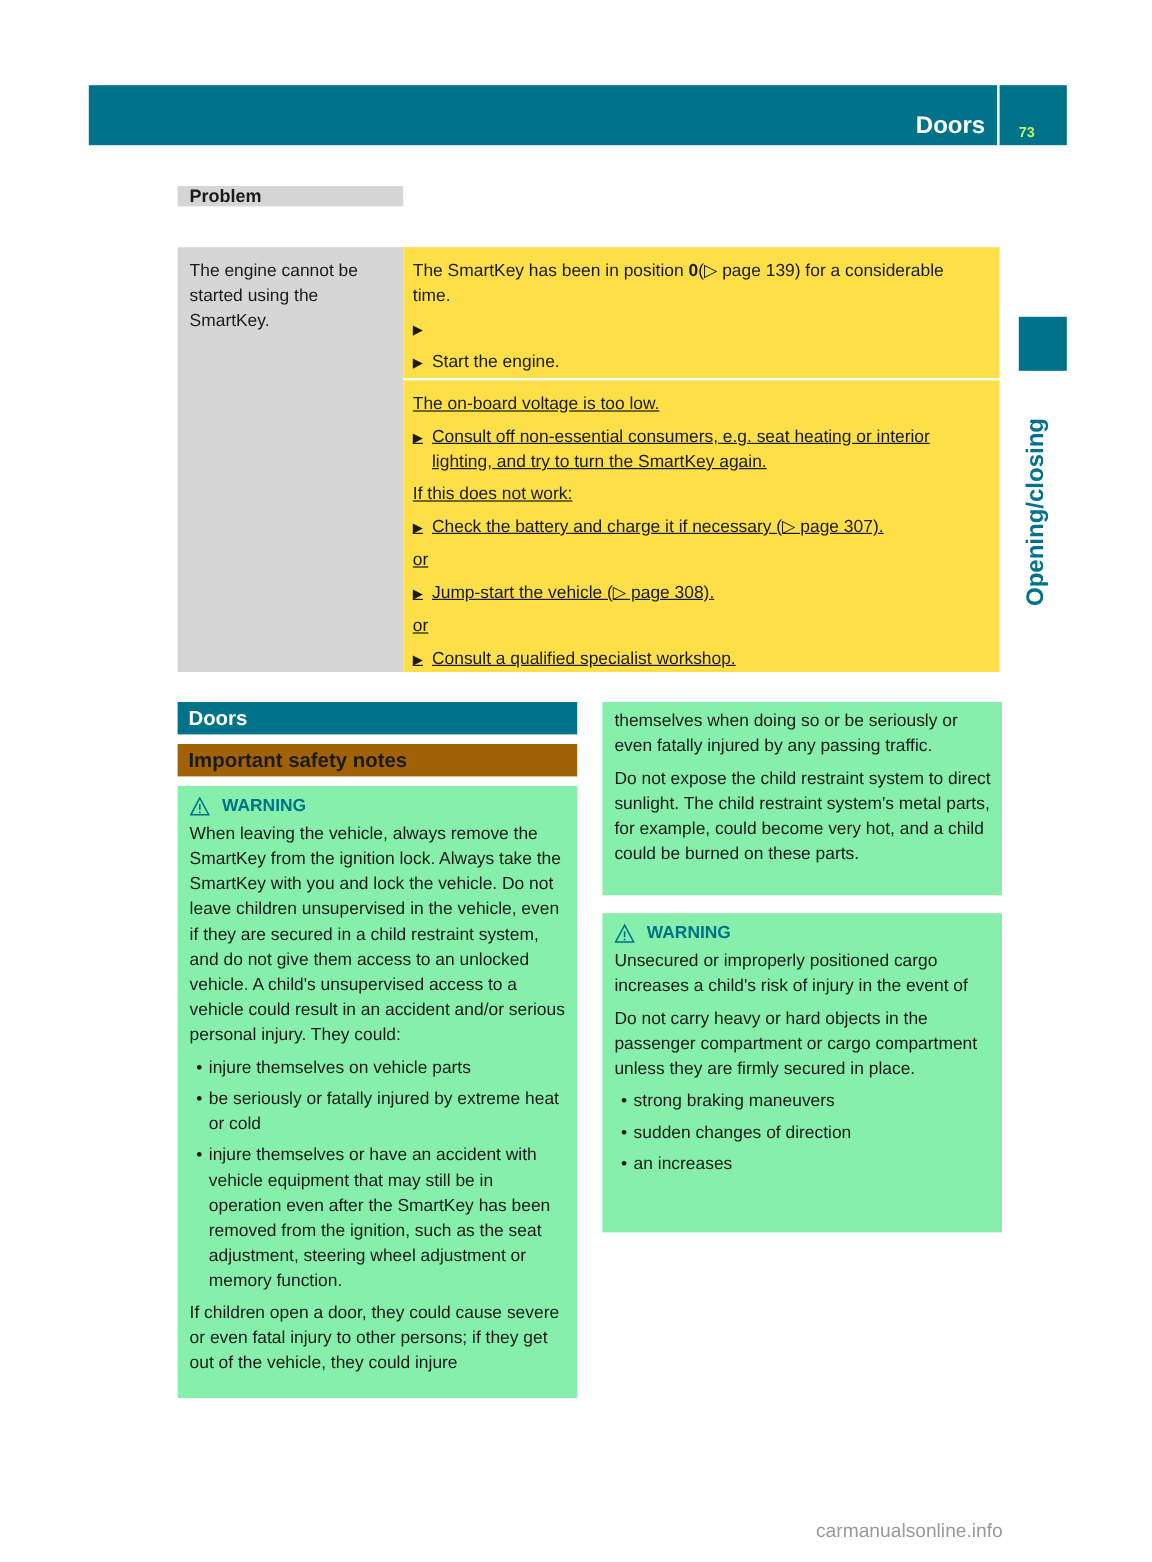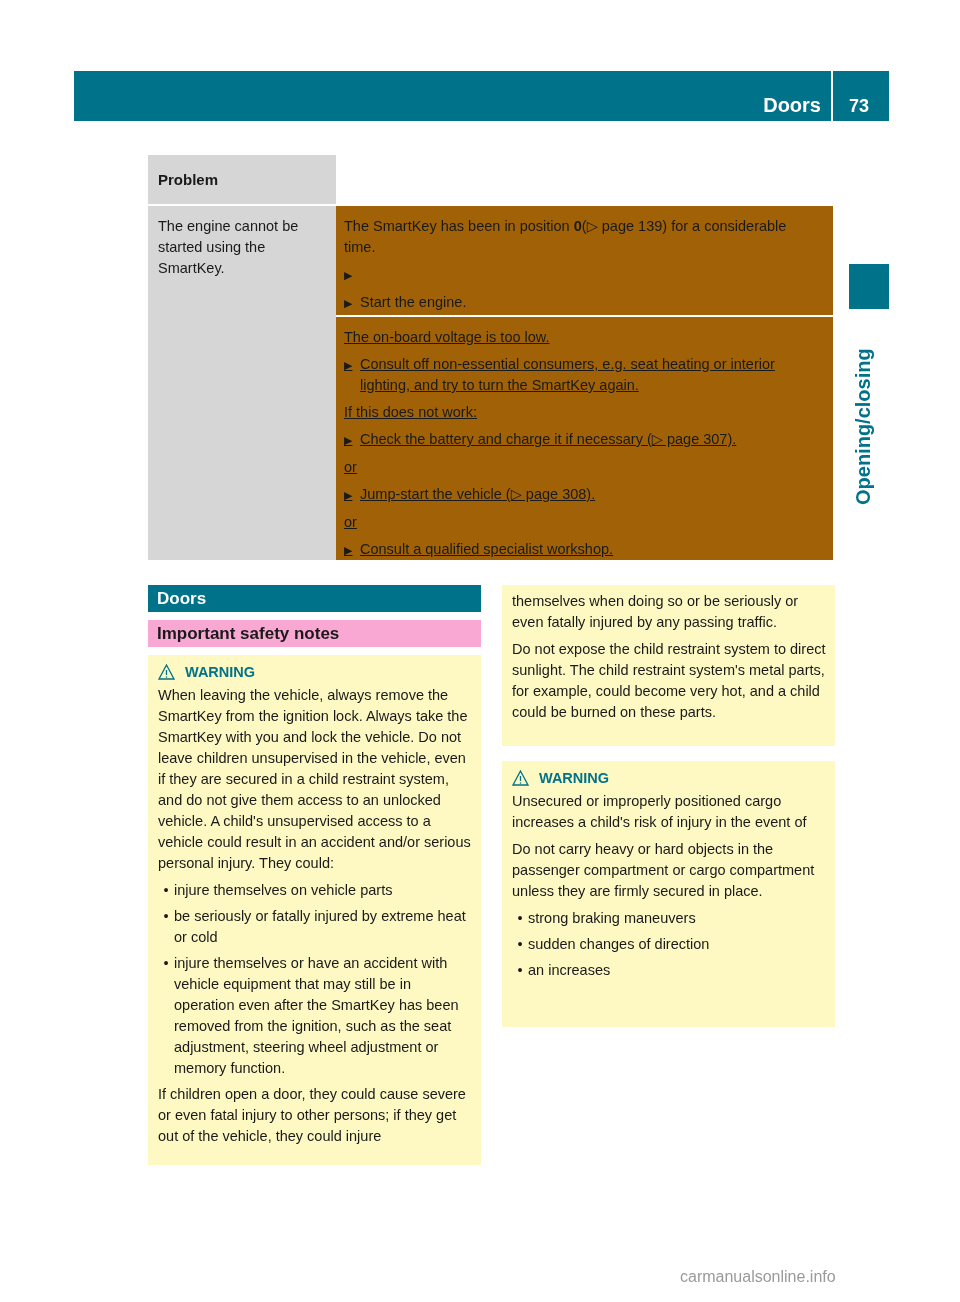--- a/index.html
+++ b/index.html
@@ -15,53 +15,53 @@
   }
   .header-title {
     position: absolute; right: 10px; bottom: 4px;
     color: #fff; font-weight: bold; font-size: 20px;
   }
   .header-sep { position: absolute; left: 831px; top: 71px; width: 2px; height: 50px; background: #fff; }
   .header-page {
     position: absolute; left: 833px; top: 71px; width: 56px; height: 50px; background: #007289;
   }
   .header-page span {
-    position: absolute; left: 16px; bottom: 4px; color: #ffffff; font-weight: bold; font-size: 18px;
+    position: absolute; left: 16px; bottom: 4px; color: #bef264; font-weight: bold; font-size: 12px;
   }
   .side-tab { position: absolute; left: 849px; top: 264px; width: 40px; height: 45px; background: #007289; }
   .side-label {
     position: absolute; left: 852px; top: 505px;
     transform: rotate(-90deg); transform-origin: left top;
     color: #007289; font-weight: bold; font-size: 20px; white-space: nowrap;
   }
 
   
   .tbl { position: absolute; left: 148px; top: 155px; width: 685px; }
-  .tbl-head { display: flex; height: 49px; }
+  .tbl-head { display: flex; height: 49px; flex-direction: column; }
   .th { font-weight: bold; display: flex; align-items: center; padding-left: 10px; box-sizing: border-box; font-size: 15px; }
   .th.c1 { width: 188px; background: #d6d6d6; }
   .th.c2 { width: 497px; background: #e6e6e6; margin-left: 0; }
   .tbl-body { display: flex; margin-top: 2px; }
   .td1 { width: 188px; background: #d6d6d6; padding: 10px 10px; box-sizing: border-box; line-height: 21px; }
   .td2 { width: 497px; }
-  .cell { background: #a16207; padding: 10px 12px 6px 8px; box-sizing: border-box; }
+  .cell { background: #fde047; padding: 10px 12px 6px 8px; box-sizing: border-box; }
   .cell + .cell { margin-top: 2px; text-decoration: underline; }
   .cell1 { height: 109px; }
   .cell2 { height: 243px; }
   p { margin: 0 0 6px 0; line-height: 21px; }
   .step { display: flex; margin: 0 0 6px 0; line-height: 21px; }
   .step .arrow { width: 16px; flex: none; font-size: 11px; padding-top: 1px; }
   .bold { font-weight: bold; }
 
   .col { position: absolute; width: 333px; }
   .col-left { left: 148px; top: 585px; }
   .col-right { left: 502px; top: 585px; }
   .sec-h1 { background: #007289; color: #fff; font-weight: bold; font-size: 17px; height: 27px; line-height: 27px; padding-left: 9px; }
-  .sec-h2 { background: #f9a8d4; color: #1a1a1a; font-weight: bold; font-size: 17px; height: 27px; line-height: 27px; padding-left: 9px; margin-top: 8px; }
-  .box { background: #fef9c3; padding: 6px 6px 6px 10px; box-sizing: border-box; }
+  .sec-h2 { background: #a16207; color: #1a1a1a; font-weight: bold; font-size: 17px; height: 27px; line-height: 27px; padding-left: 9px; margin-top: 8px; }
+  .box { background: #86efac; padding: 6px 6px 6px 10px; box-sizing: border-box; }
   .warn-title { color: #007289; font-weight: bold; display: flex; align-items: center; line-height: 22px; margin-bottom: 2px; }
   .warn-title svg { margin-right: 10px; }
   .bullet { display: flex; line-height: 21px; margin: 0 0 5px 0; }
   .bullet .dot { width: 16px; flex: none; text-align: center; }
   .watermark { position: absolute; left: 680px; top: 1268px; color: #9a9a9a; font-size: 16px; }
 </style>
 </head>
 <body>
 
 <div class="header-bar">

